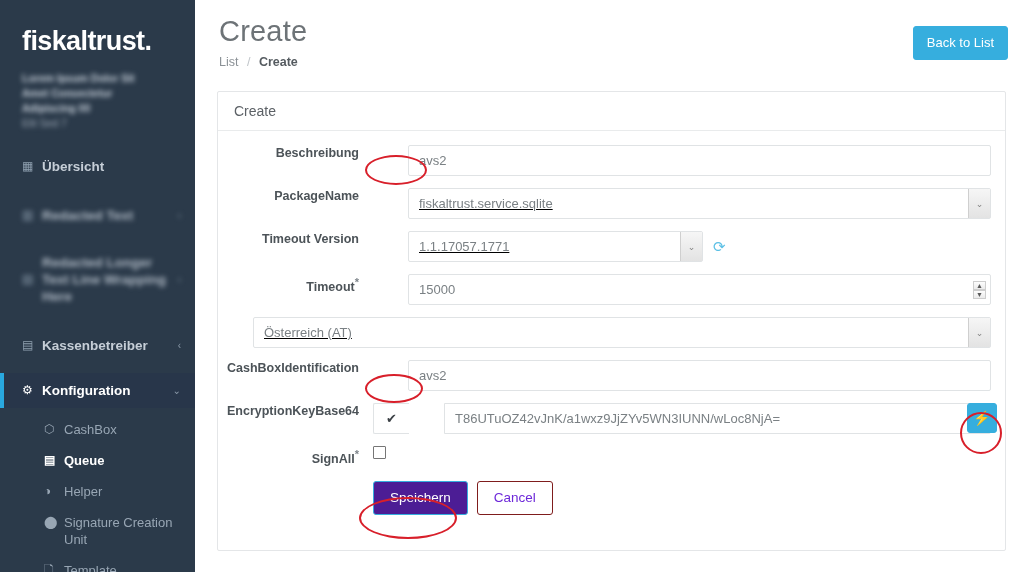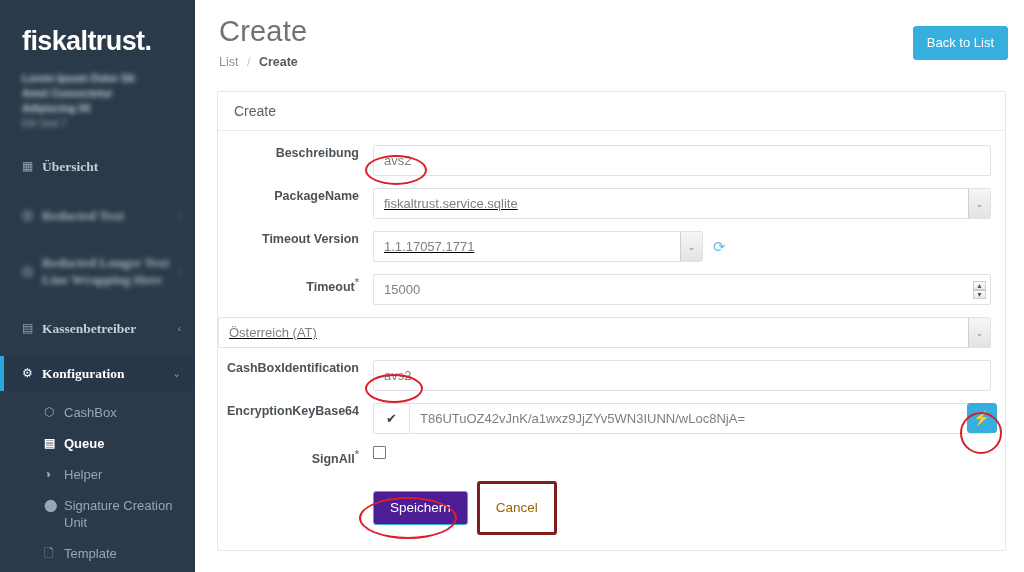--- a/index.html
+++ b/index.html
@@ -44,21 +44,21 @@
     font-size: 13.5px;
     color: #c6ced7;
     line-height: 17px;
   }
   .nav-item .ico {
     width: 20px; flex: 0 0 20px;
     font-size: 12px;
     color: #8fa0b0;
     display: inline-block;
   }
-  .nav-item .lbl { flex: 1 1 auto; font-weight: bold; font-family: Liberation Serif, serif; }
+  .nav-item .lbl { flex: 1 1 auto; font-weight: bold; }
   .nav-item .chev { font-size: 10px; color: #8a99a8; margin-left: 6px; }
   .nav-item.blurred { filter: blur(2.4px); }
   .nav-item.blurred .lbl { color: #aeb8c3; }
   .nav-item.active {
     background: #28364a;
     color: #ffffff;
   }
   .nav-item.active .ico { color: #ffffff; }
   .nav-item.active::before {
     content: ""; position: absolute; left: 0; top: 0; bottom: 0;
@@ -130,20 +130,21 @@
 
   .ctl {
     width: 100%; height: 31px;
     border: 1px solid #e0e3e5;
     border-radius: 2px;
     background: #ffffff;
     font-size: 13px; color: #7a8084;
     padding: 0 10px;
     font-family: "Liberation Sans", sans-serif;
     outline: none;
+    margin-left: 35px;
   }
   .ctl::placeholder { color: #9aa0a4; }
 
   .select-wrap { position: relative; width: 100%; display: flex; text-decoration: underline; }
   .select-wrap .ctl { padding-right: 28px; }
   .sel-btn {
     position: absolute; right: 1px; top: 1px; bottom: 1px; width: 22px;
     background: linear-gradient(#f6f6f6, #e3e3e3);
     border-left: 1px solid #cfcfcf;
     display: flex; align-items: center; justify-content: center;
@@ -191,22 +192,22 @@
     cursor: pointer;
   }
 
   .btn-row { display: flex; align-items: center; gap: 9px; }
   .btn-primary {
     background: #4c1d95; border: 1px solid #36aede; color: #ffffff;
     font-size: 13.5px; padding: 8px 16px; border-radius: 3px;
     cursor: pointer; line-height: 16px;
   }
   .btn-default {
-    background: #ffffff; border: 3px solid #7f1d1d; color: #a16207;
-    font-size: 13.5px; padding: 16px 16px; border-radius: 3px;
+    background: #ffffff; border: 1px solid #7f1d1d; color: #6d28d9;
+    font-size: 13.5px; padding: 8px 16px; border-radius: 3px;
     cursor: pointer; line-height: 16px;
   }
 
   
   .annot {
     position: absolute;
     border: 2.5px solid #d81f2a;
     border-radius: 50%;
     pointer-events: none;
     z-index: 50;

